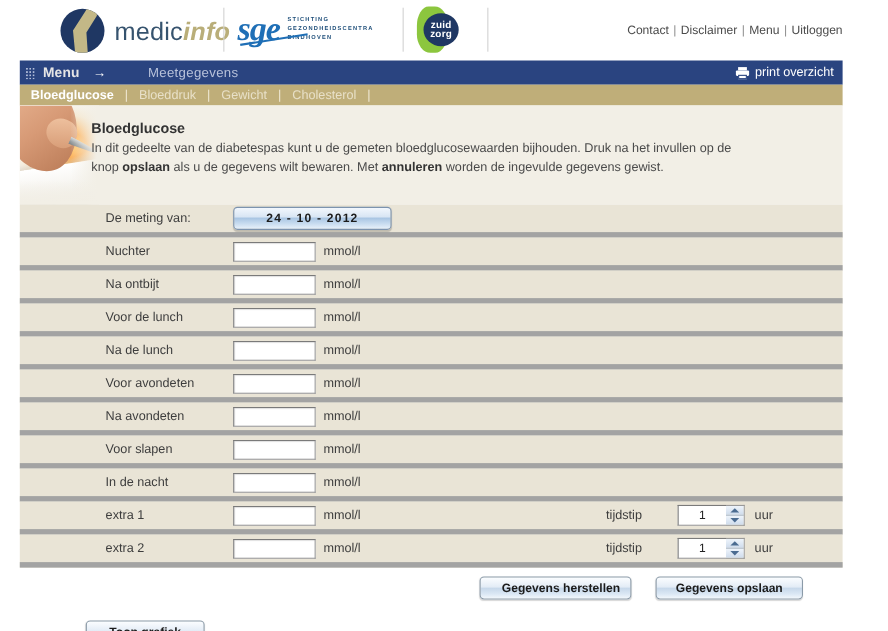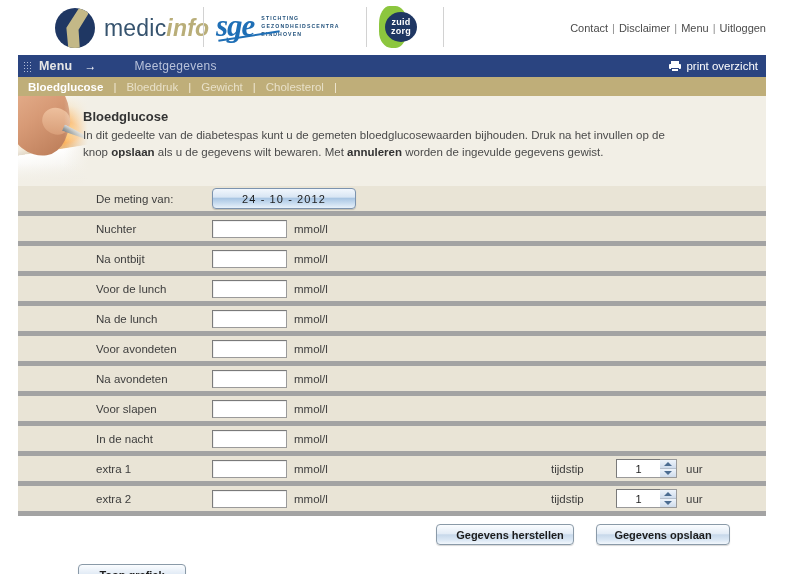--- a/index.html
+++ b/index.html
@@ -297,21 +297,21 @@
     font-size: 11.5px; color: #3d3d3d;
   }
 
   
   .date-btn {
     position: absolute; left: 194px;
     width: 144px; height: 21px;
     border: 1px solid #7c93ae;
     border-radius: 4px;
     background: linear-gradient(180deg,#f2f7fd 0%, #d9e6f4 42%, #aac6e3 50%, #c4d9ee 72%, #e8f1fa 100%);
-    color: #1c1c1c; font-size: 11px; font-weight: 400;
+    color: #1c1c1c; font-size: 11px; font-weight: 700;
     letter-spacing: 1.1px;
     display: flex; align-items: center; justify-content: center;
     box-shadow: 0 1px 1px rgba(0,0,0,.18);
   }
 
   
   .footer {
     position: absolute; left: 0; top: 420px;
     width: 748px; height: 40px;
   }

